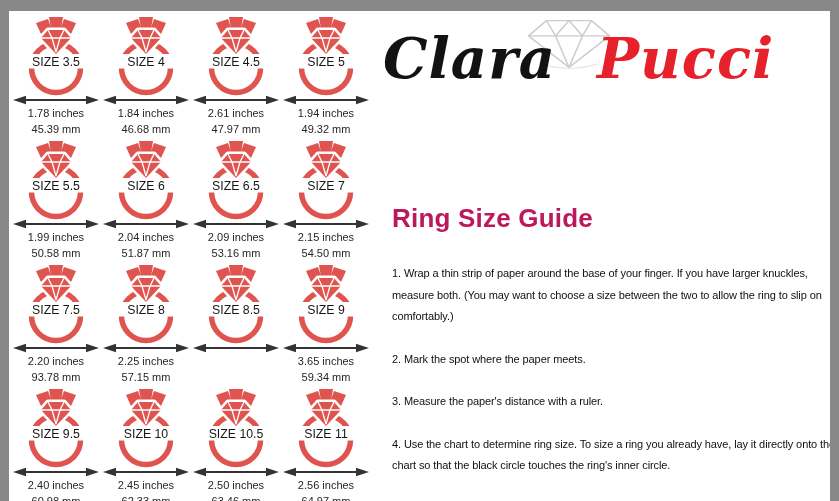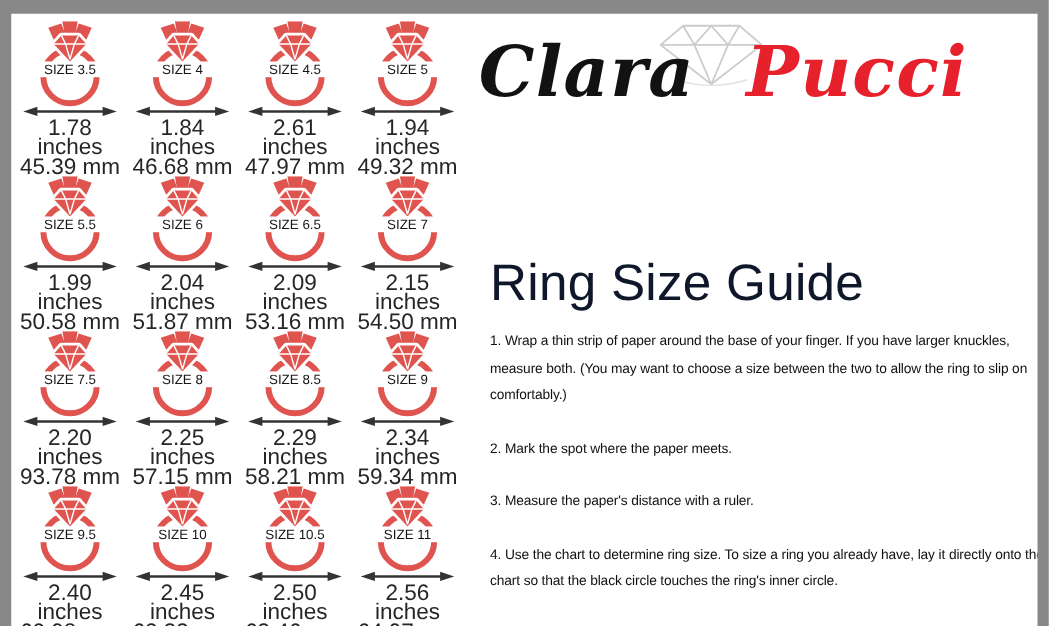--- a/index.html
+++ b/index.html
@@ -23,39 +23,39 @@
   .ring-cell{width:90px;display:flex;flex-direction:column;align-items:center;}
   .ring-cell svg{display:block;}
   .ring-stroke{stroke:var(--ring-red);}
   .ring-fill{fill:var(--ring-red);}
   .size-label-text{
     font-family:"Liberation Sans",sans-serif;
     font-size:12.3px;fill:#161616;
   }
   .measure{
     width:90px;text-align:center;margin-top:1px;
-    font-size:18px;line-height:15.5px;color:#262626;
+    font-size:11px;line-height:15.5px;color:#262626;
   }
 
   
   .info-panel{position:absolute;left:372px;top:0;width:467px;height:501px;}
 
   .logo{position:absolute;left:2px;top:4px;width:440px;height:96px;}
   .logo-word{
     position:absolute;top:10px;
     font-family:"DejaVu Serif",serif;font-style:italic;font-weight:bold;
     font-size:56px;letter-spacing:1px;white-space:nowrap;
   }
   .logo-clara{left:0;color:#121212;text-align:right;}
   .logo-pucci{left:214px;color:var(--logo-red);text-align:right;}
   .logo-diamond{position:absolute;left:140px;top:2px;}
 
   .page-title{
     position:absolute;left:11px;top:192px;
-    font-size:41px;font-weight:normal;color:#0f172a;letter-spacing:0.2px;
+    font-size:26px;font-weight:bold;color:#be185d;letter-spacing:0.2px;
     white-space:nowrap;
   }
   .steps{position:absolute;left:11px;top:252px;width:452px;}
   .steps p{
     margin:0 0 21px 0;
     font-size:11px;line-height:21.5px;color:#101010;letter-spacing:-0.1px;
   }
 </style>
 </head>
 <body>
@@ -402,24 +402,20 @@
 
       <rect x="12" y="37" width="66" height="14.5" fill="#ffffff"></rect>
       <text class="size-label-text" x="45" y="48.6" text-anchor="middle">SIZE 8.5</text>
 
       <g fill="#333333" stroke="none">
         <line x1="12" y1="83" x2="78" y2="83" stroke="#333333" stroke-width="2.2"></line>
         <polygon points="2,83 15,78.7 15,87.3"></polygon>
         <polygon points="88,83 75,78.7 75,87.3"></polygon>
       </g>
     </svg>
-    <div class="measure">
-      <div>2.29 inches</div>
-      <div>58.21 mm</div>
-    </div>
   </div>
 
   <div class="ring-cell">
     <svg width="90" height="88" viewBox="0 0 90 88">
 
       <g>
         <polygon class="ring-fill" points="25,6 37,2 41,13 30,17"></polygon>
         <polygon class="ring-fill" points="38,0 52,0 50,12 40,12"></polygon>
         <polygon class="ring-fill" points="53,2 65,6 60,17 49,13"></polygon>
       </g>
@@ -435,21 +431,21 @@
       <rect x="12" y="37" width="66" height="14.5" fill="#ffffff"></rect>
       <text class="size-label-text" x="45" y="48.6" text-anchor="middle">SIZE 9</text>
 
       <g fill="#333333" stroke="none">
         <line x1="12" y1="83" x2="78" y2="83" stroke="#333333" stroke-width="2.2"></line>
         <polygon points="2,83 15,78.7 15,87.3"></polygon>
         <polygon points="88,83 75,78.7 75,87.3"></polygon>
       </g>
     </svg>
     <div class="measure">
-      <div>2.34 inches</div>
+      <div>3.65 inches</div>
       <div>59.34 mm</div>
     </div>
   </div>
 
   <div class="ring-cell">
     <svg width="90" height="88" viewBox="0 0 90 88">
 
       <g>
         <polygon class="ring-fill" points="25,6 37,2 41,13 30,17"></polygon>
         <polygon class="ring-fill" points="38,0 52,0 50,12 40,12"></polygon>

